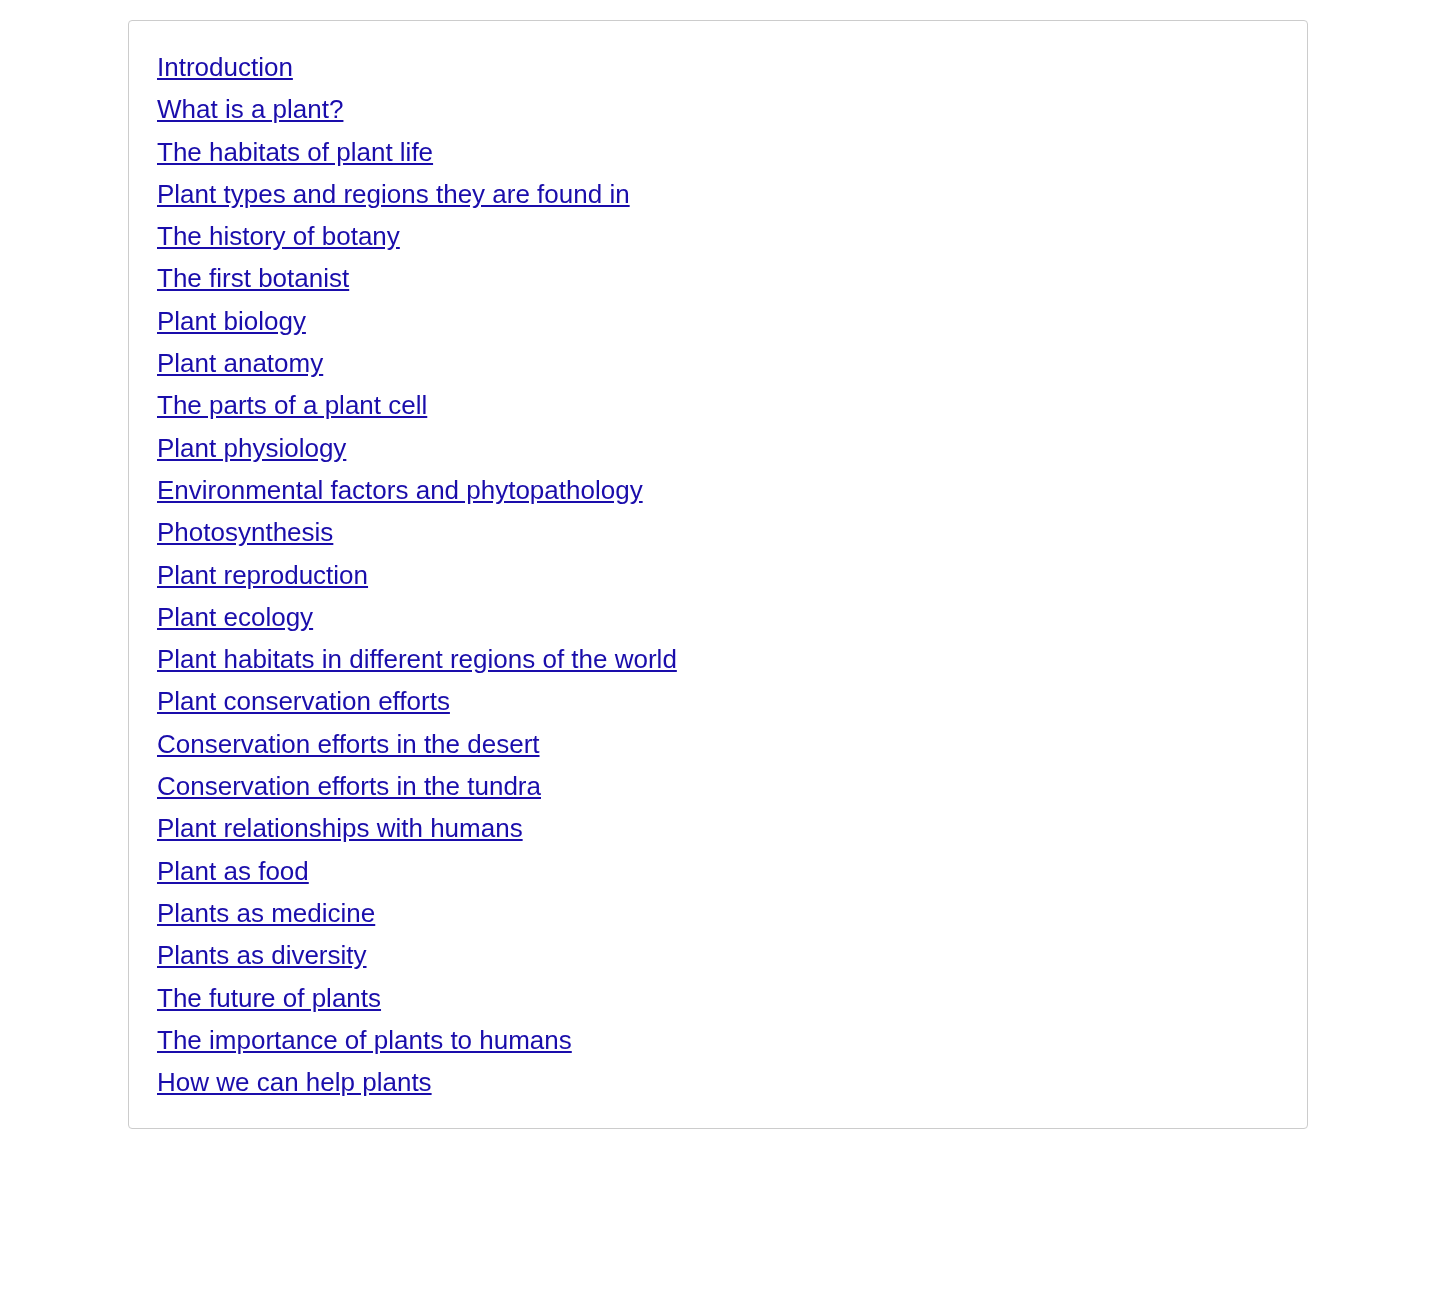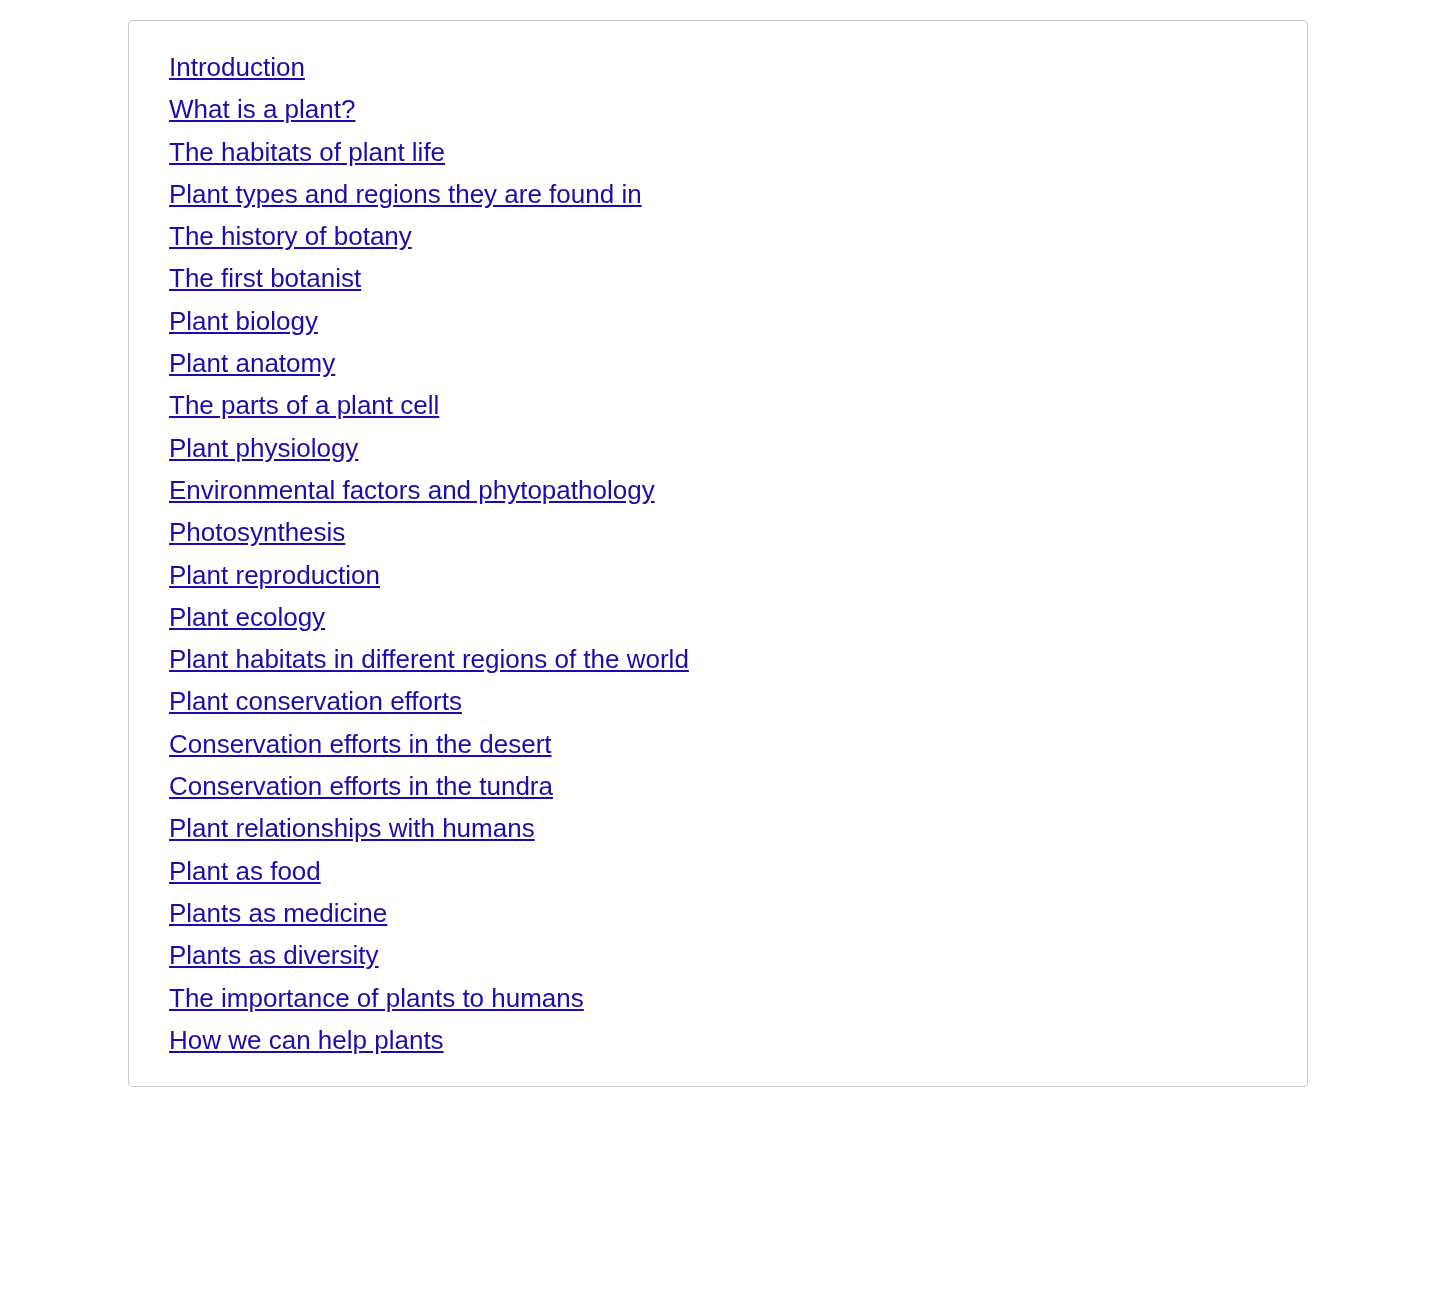--- a/index.html
+++ b/index.html
@@ -14,21 +14,21 @@
       display: flex;
       justify-content: center;
       align-items: flex-start;
       min-height: 1295px;
       padding: 20px;
     }
 
     .toc-container {
       border: 1px solid #ccc;
       border-radius: 4px;
-      padding: 24px 40px;
+      padding: 24px 28px;
       width: 1180px;
       background: #fff;
     }
 
     .toc-list {
       list-style: none;
     }
 
     .toc-list li {
       margin: 2px 0;
@@ -77,16 +77,17 @@
       <li class="level-1"><a class="toc-link" href="#">Plant reproduction</a></li>
       <li class="level-0"><a class="toc-link" href="#">Plant ecology</a></li>
       <li class="level-1"><a class="toc-link" href="#">Plant habitats in different regions of the world</a></li>
       <li class="level-1"><a class="toc-link" href="#">Plant conservation efforts</a></li>
       <li class="level-2"><a class="toc-link" href="#">Conservation efforts in the desert</a></li>
       <li class="level-2"><a class="toc-link" href="#">Conservation efforts in the tundra</a></li>
       <li class="level-0"><a class="toc-link" href="#">Plant relationships with humans</a></li>
       <li class="level-1"><a class="toc-link" href="#">Plant as food</a></li>
       <li class="level-1"><a class="toc-link" href="#">Plants as medicine</a></li>
       <li class="level-1"><a class="toc-link" href="#">Plants as diversity</a></li>
+      <li class="level-1"><a class="toc-link" href="#">The future of plants</a></li>
       <li class="level-1"><a class="toc-link" href="#">The importance of plants to humans</a></li>
       <li class="level-1"><a class="toc-link" href="#">How we can help plants</a></li>
     </ul>
 </div>
 
 </body></html>

